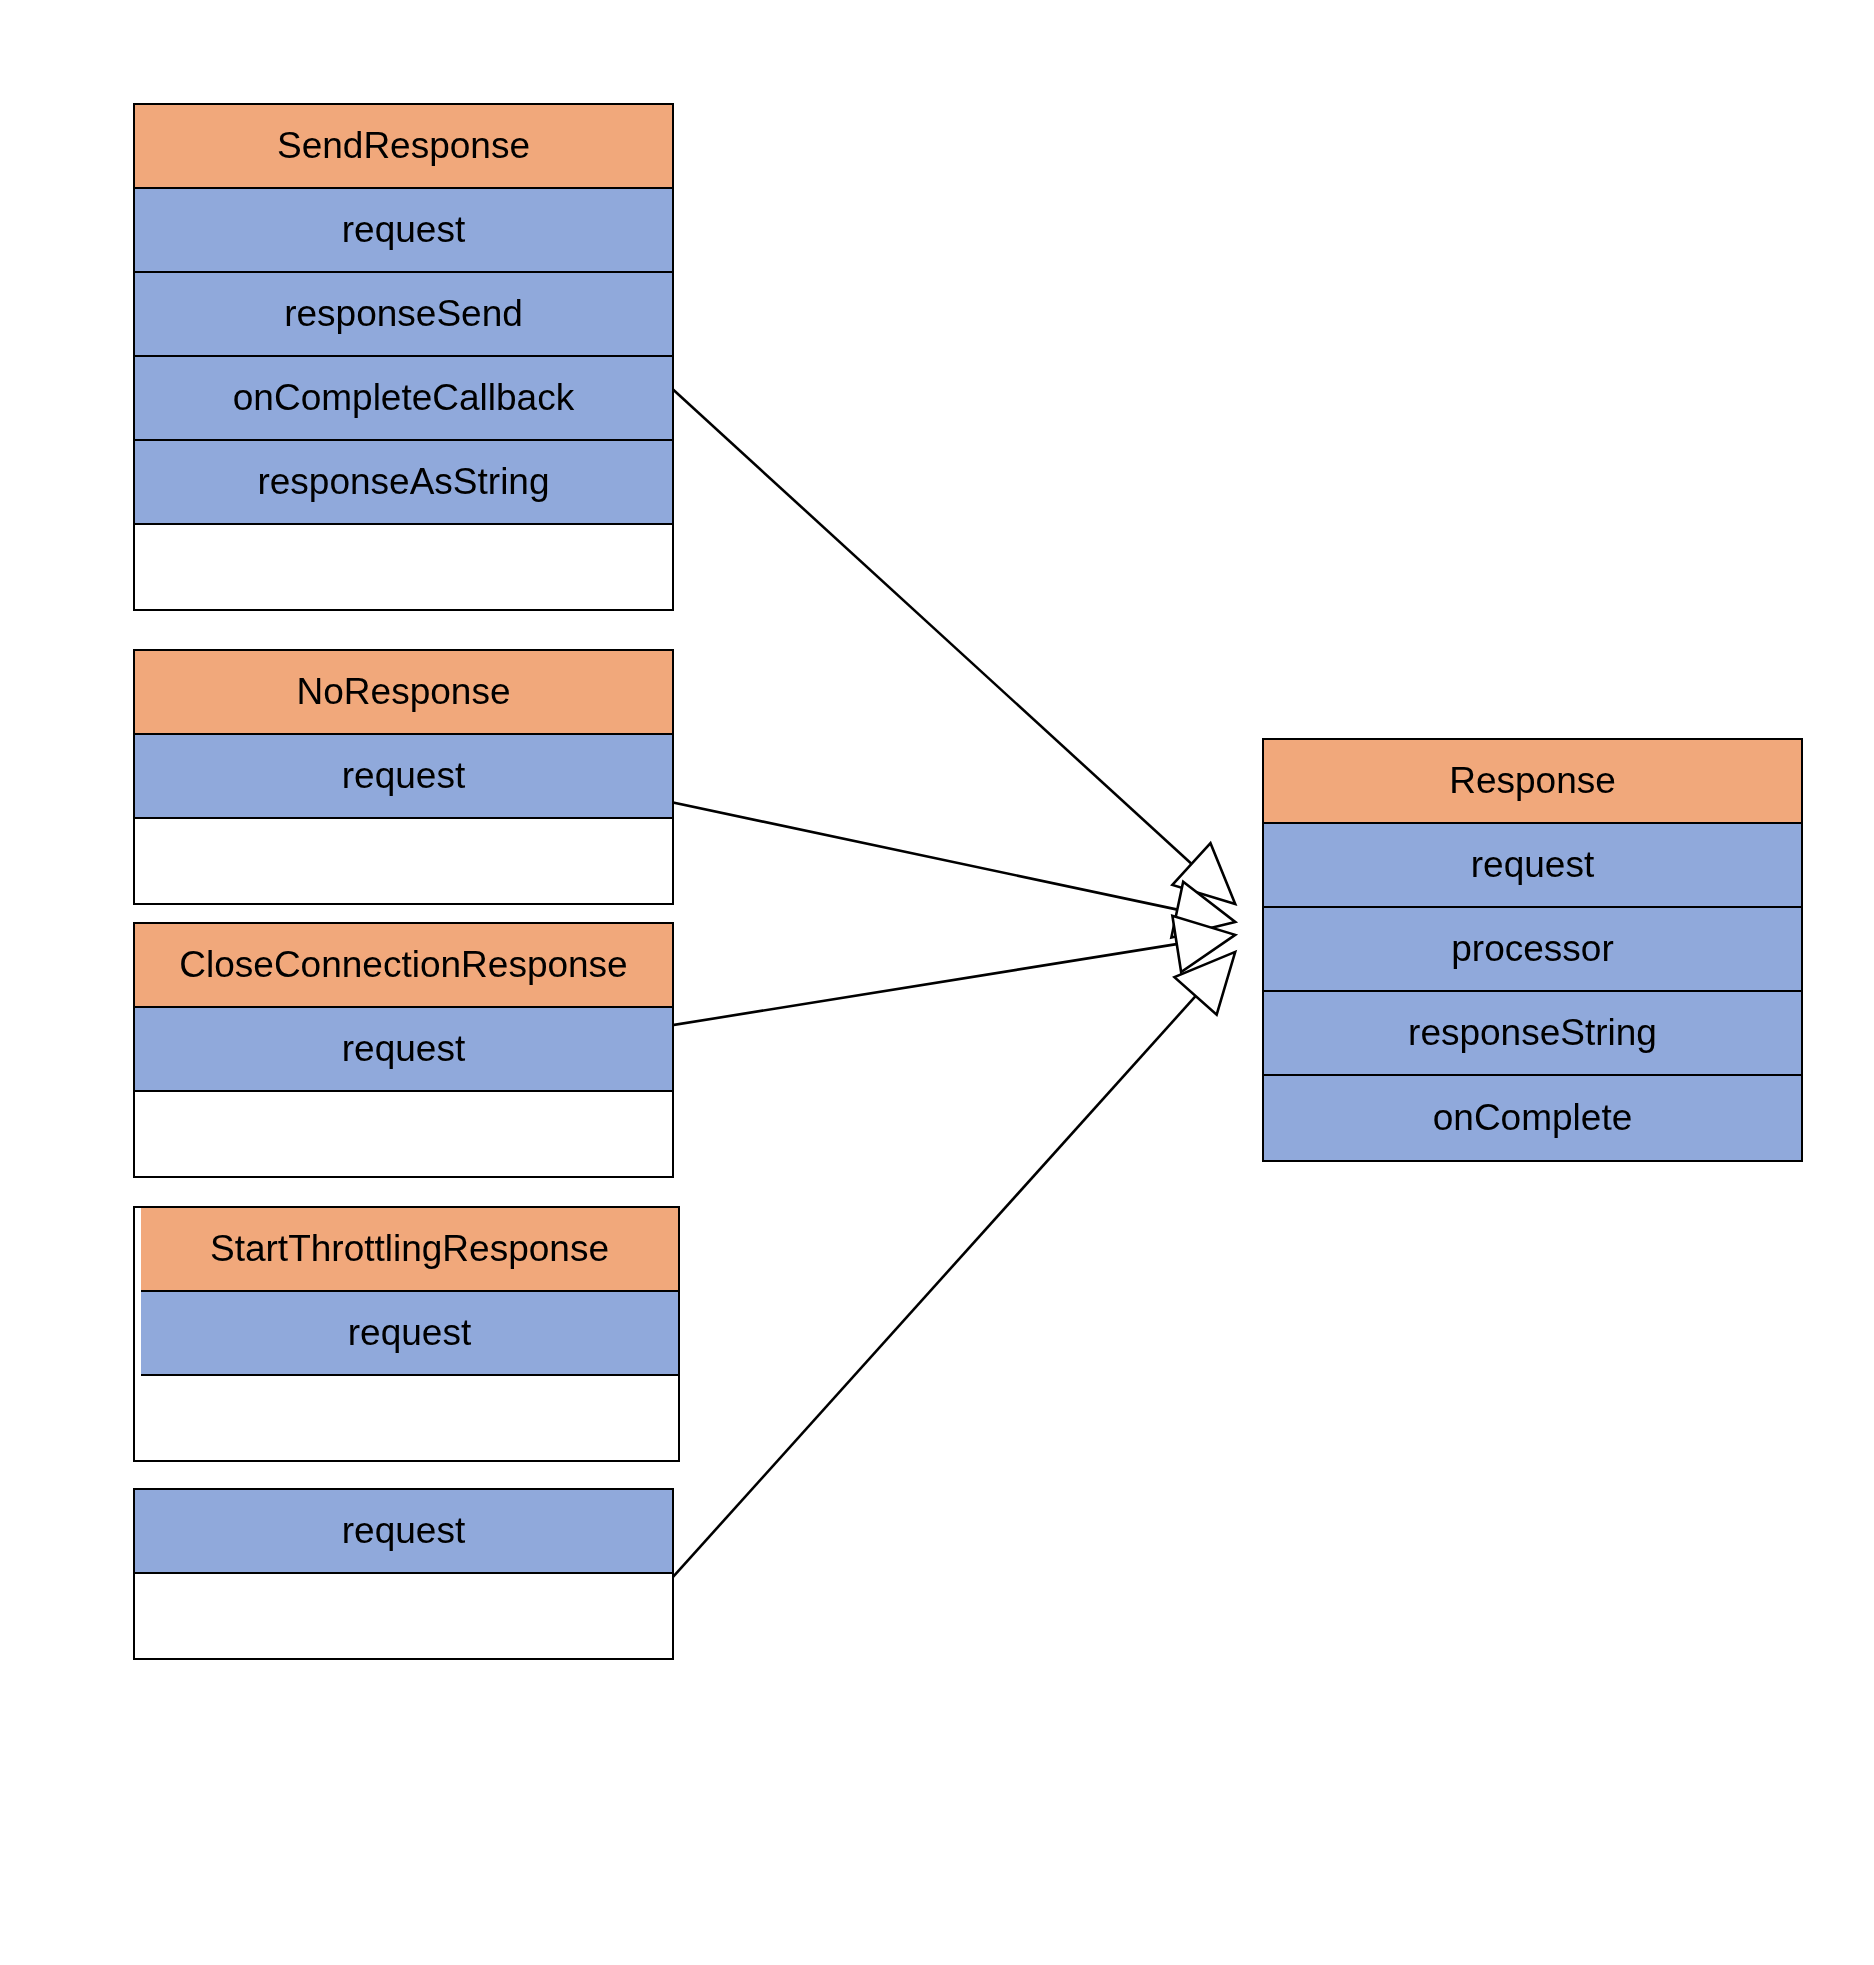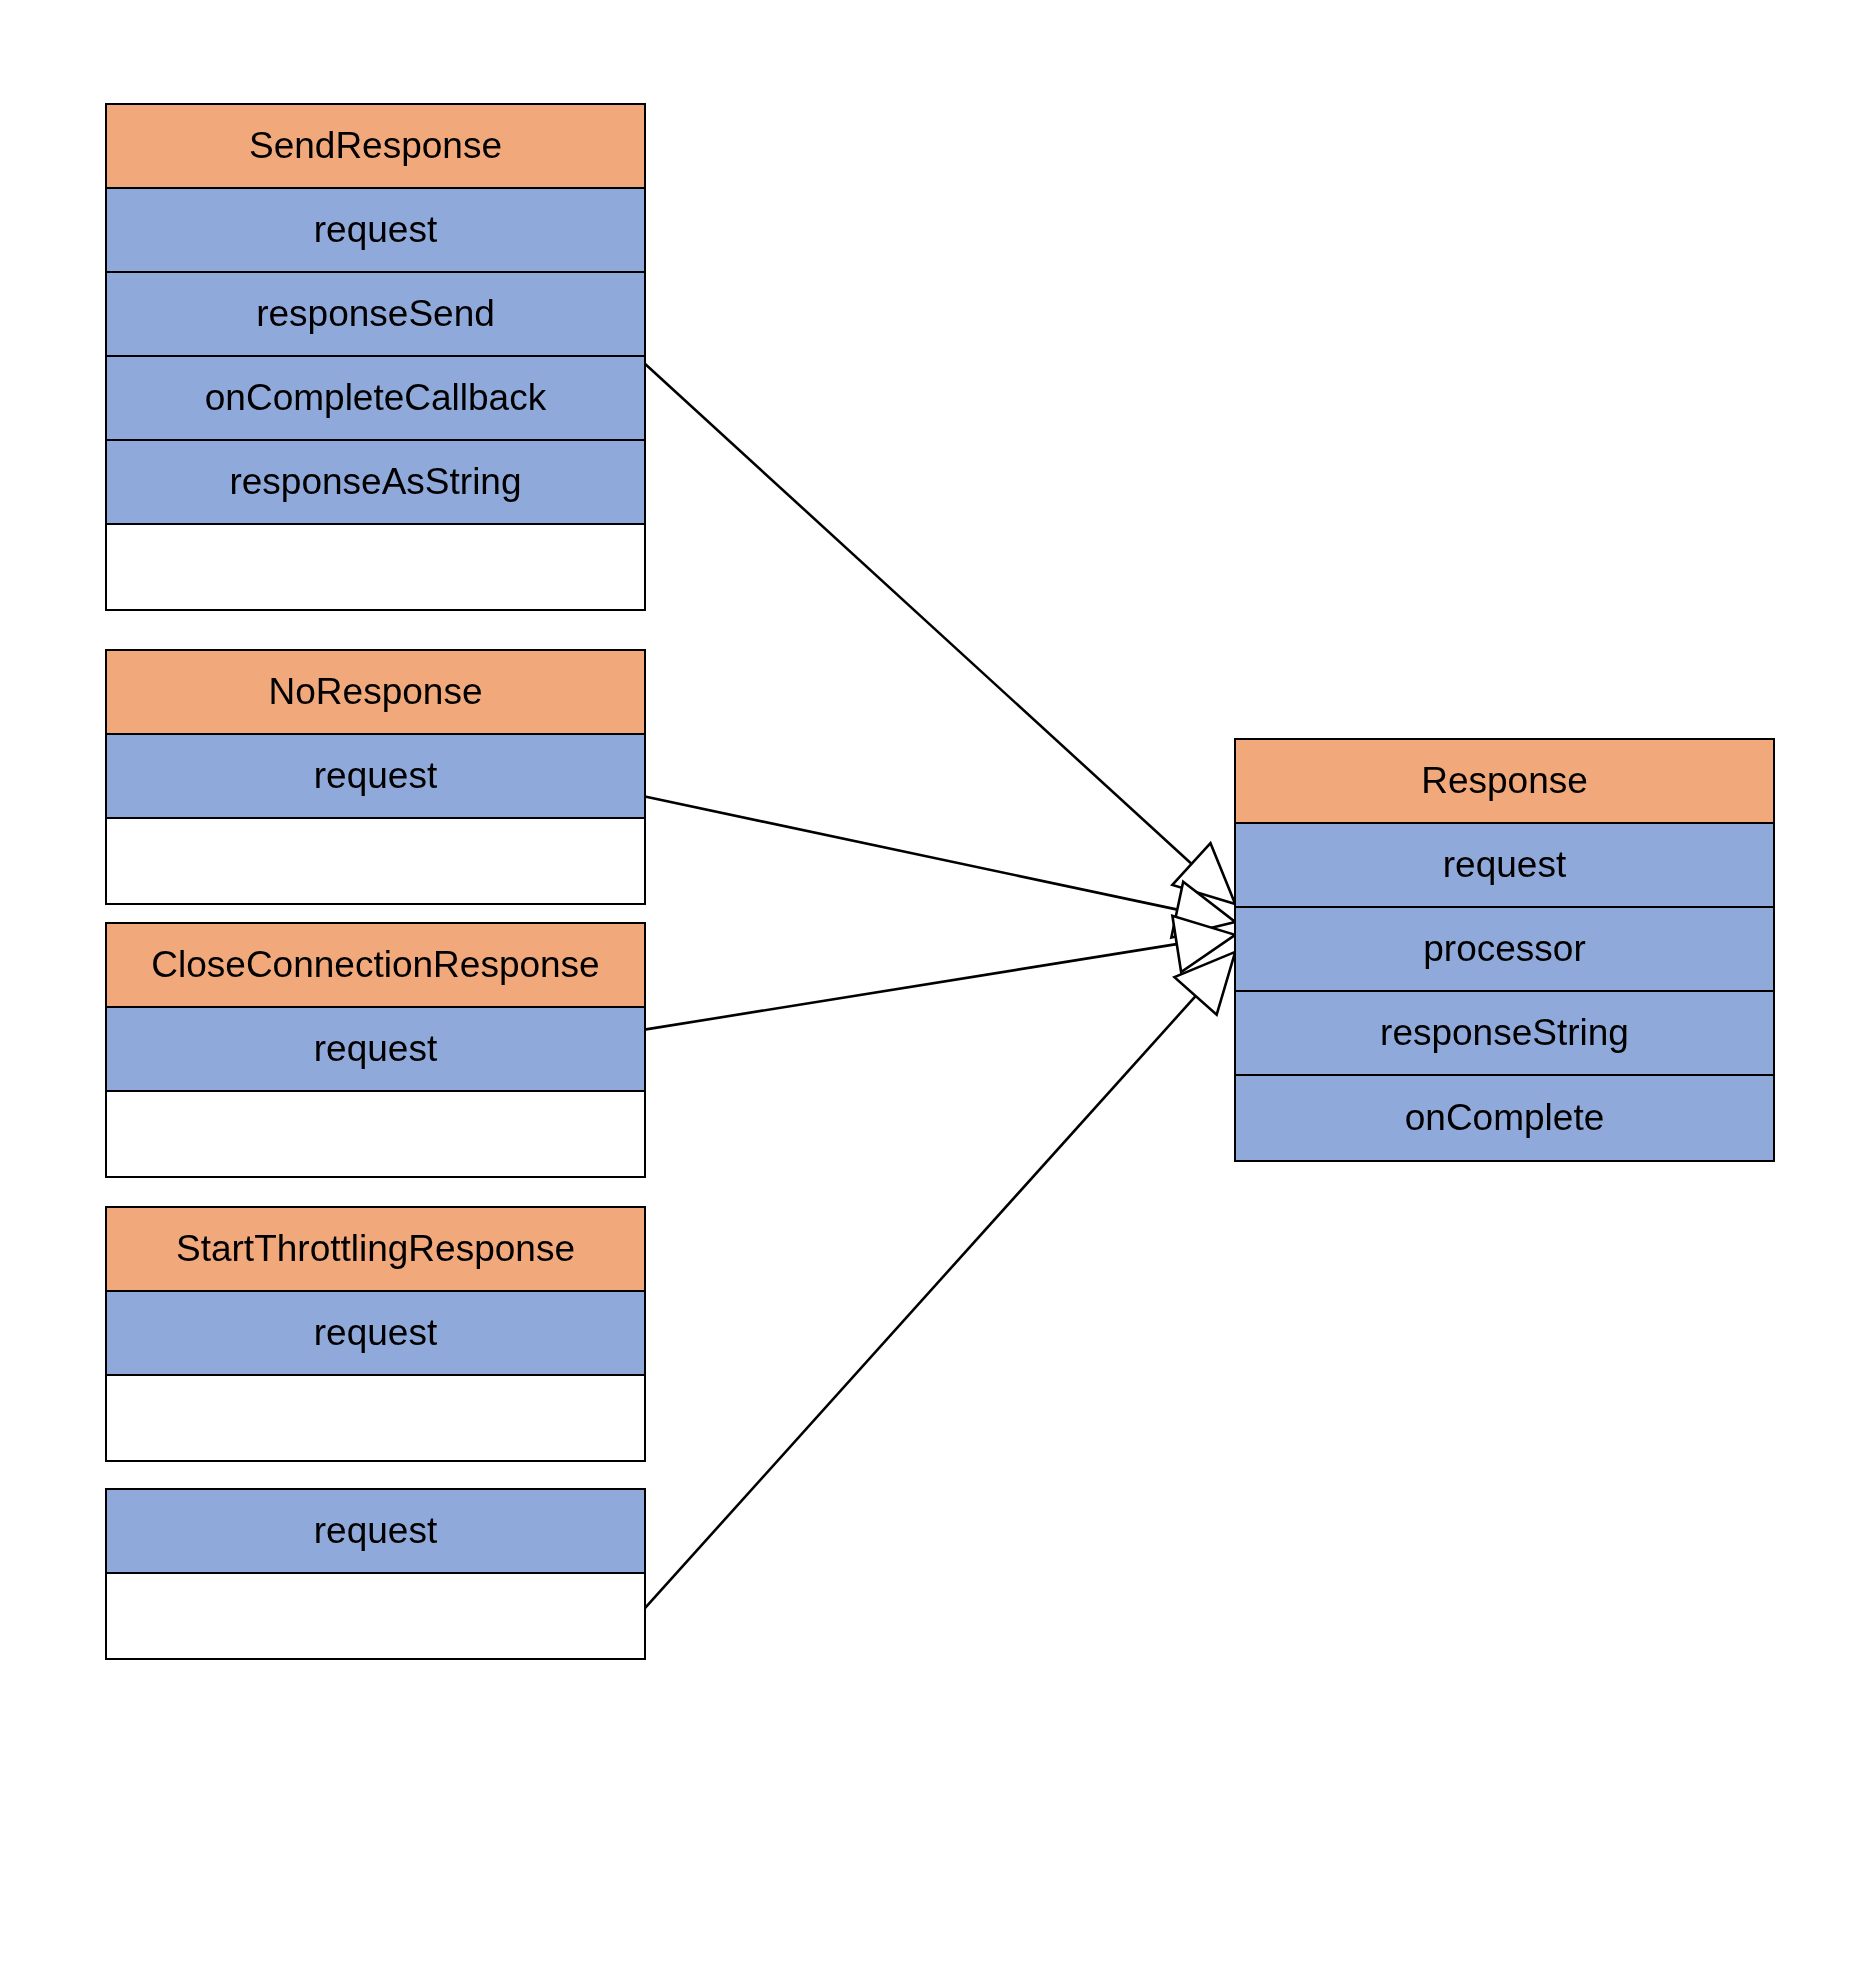--- a/index.html
+++ b/index.html
@@ -18,38 +18,39 @@
     background:#fff;
     overflow:hidden;
     font-family:"Liberation Sans", sans-serif;
   }
   #connector-layer{position:absolute;left:0;top:0;width:1875px;height:1965px;pointer-events:none;}
   .class-box{
     position:absolute;
     width:537px;
     border:2.6px solid var(--color-border);
     background:#fff;
+    margin-left:28px;
   }
   .row{
     height:84px;
     box-sizing:border-box;
     display:flex;align-items:center;justify-content:center;
     border-bottom:2.1px solid var(--color-border);
     font-size:37px;
     color:#000;
     white-space:nowrap;
   }
   .row:last-child{border-bottom:none;text-align:center;}
   .row.header{background:var(--color-header);}
   .row.attr{background:var(--color-attribute);}
   .row.empty{background:var(--color-empty);}
   #box-sendresponse{left:105px;top:103px;}
   #box-noresponse{left:105px;top:649px;}
   #box-closeconnectionresponse{left:105px;top:922px;}
-  #box-startthrottlingresponse{left:105px;top:1206px;}
+  #box-startthrottlingresponse{left:105px;top:1206px;padding-left:6px;}
   #box-endthrottlingresponse{left:105px;top:1488px;}
   #box-response{left:1234px;top:738px;}
   #footer-logo{
     position:absolute;left:44px;top:1866px;
     display:flex;align-items:center;gap:13.4px;
   }
   #footer-logo .logo-text{
     font-size:38px;
     letter-spacing:5.2px;
     color:var(--color-logo-text);

